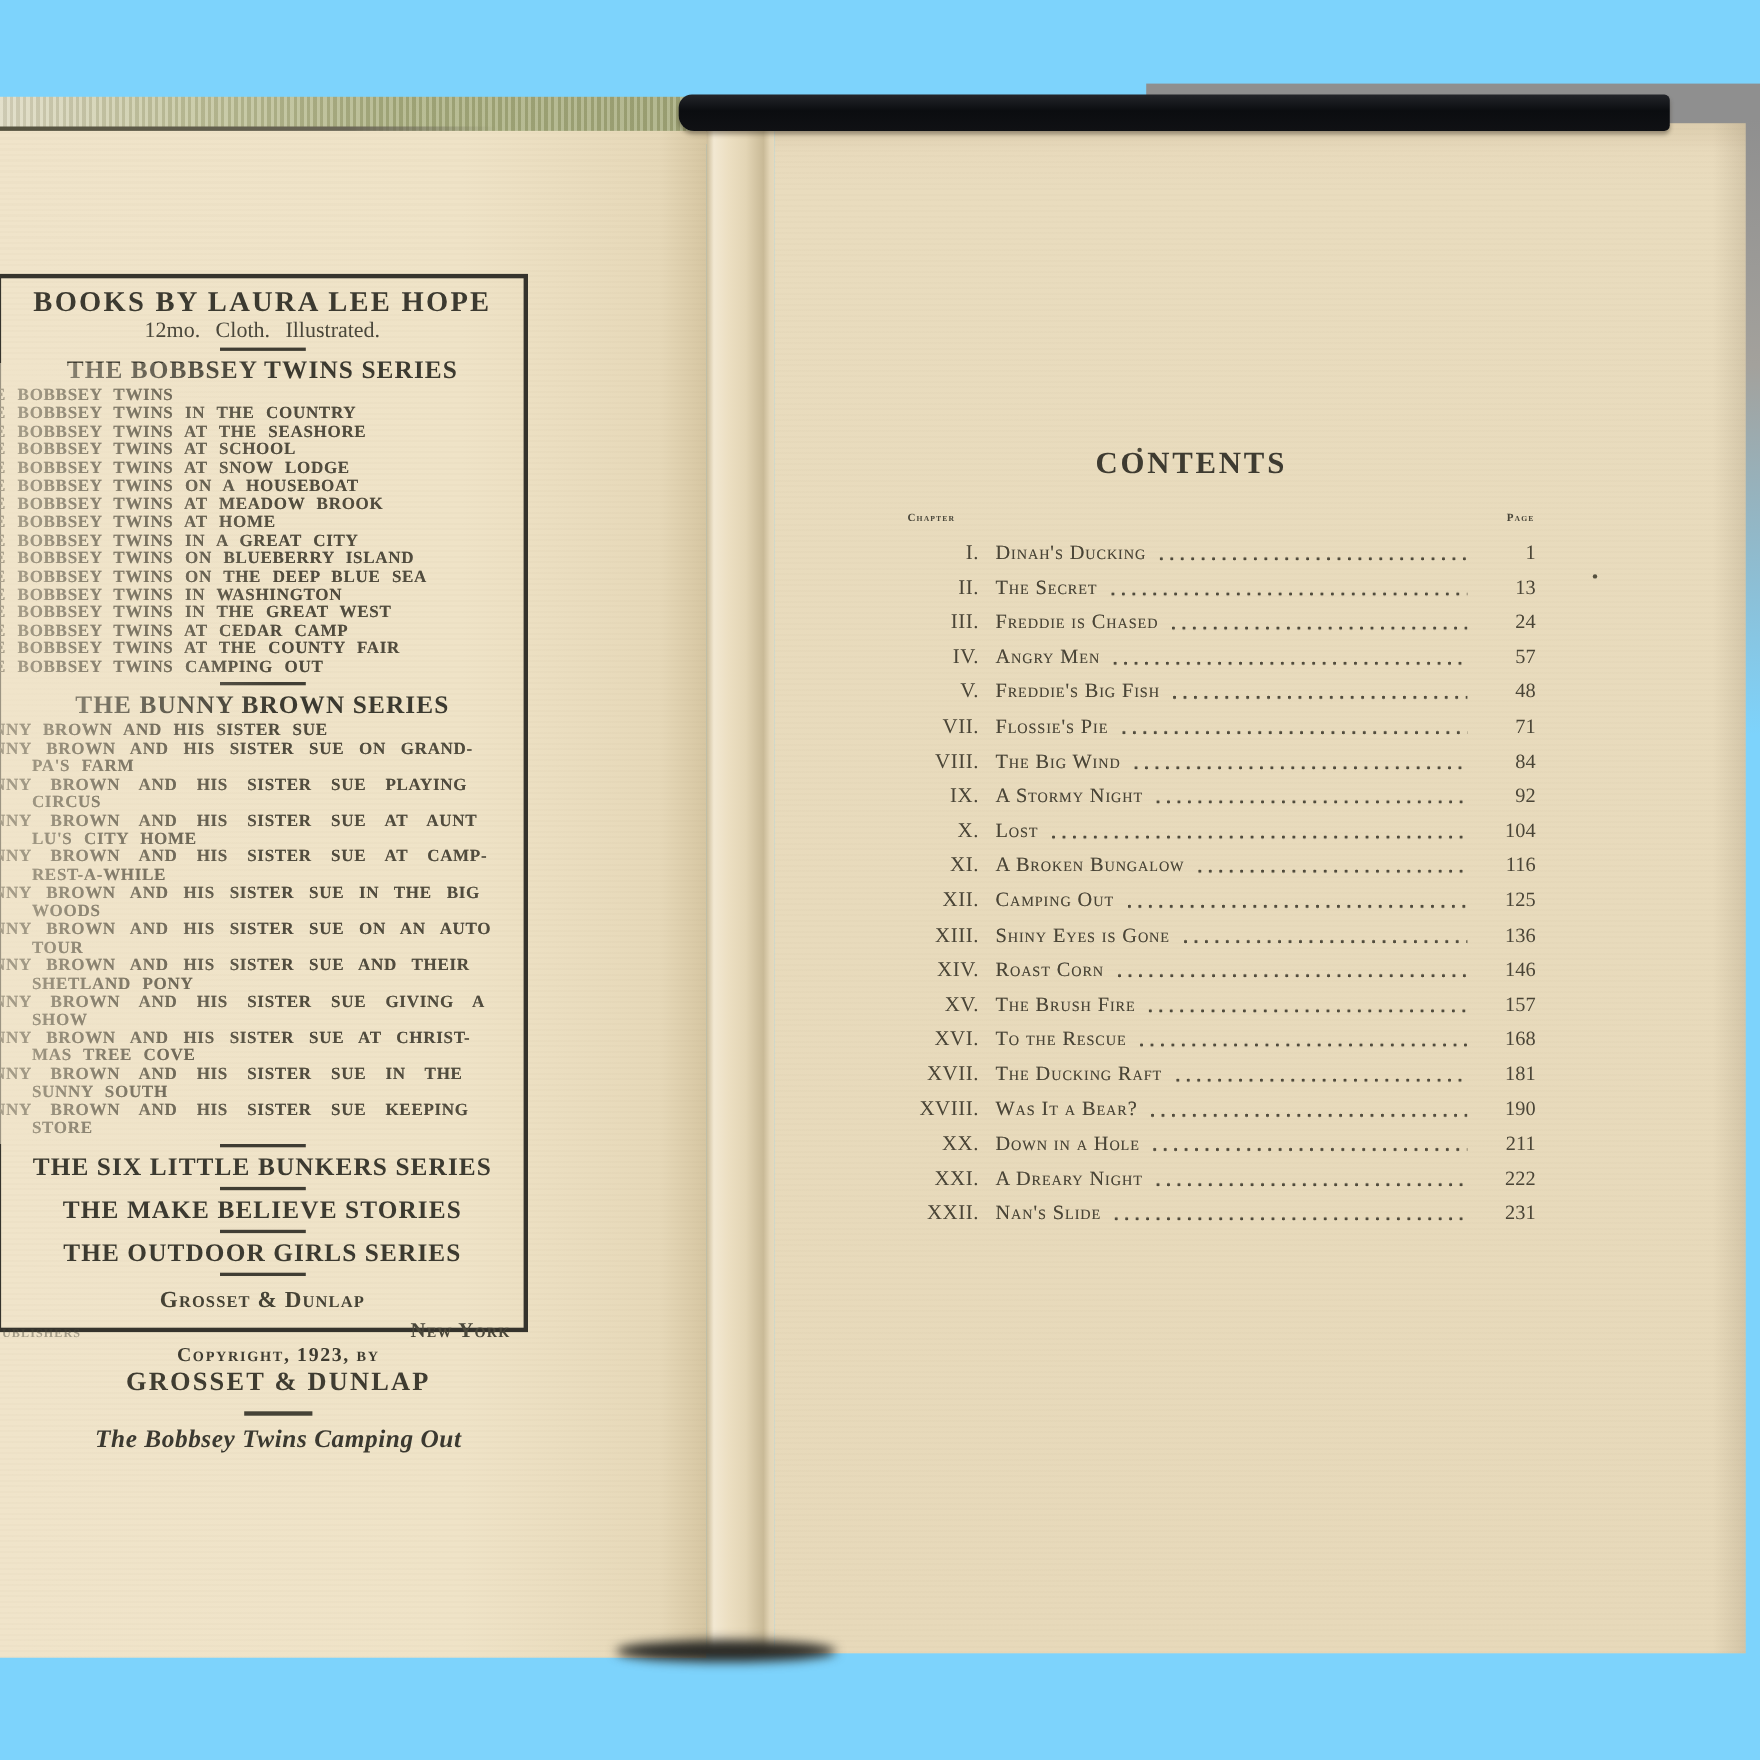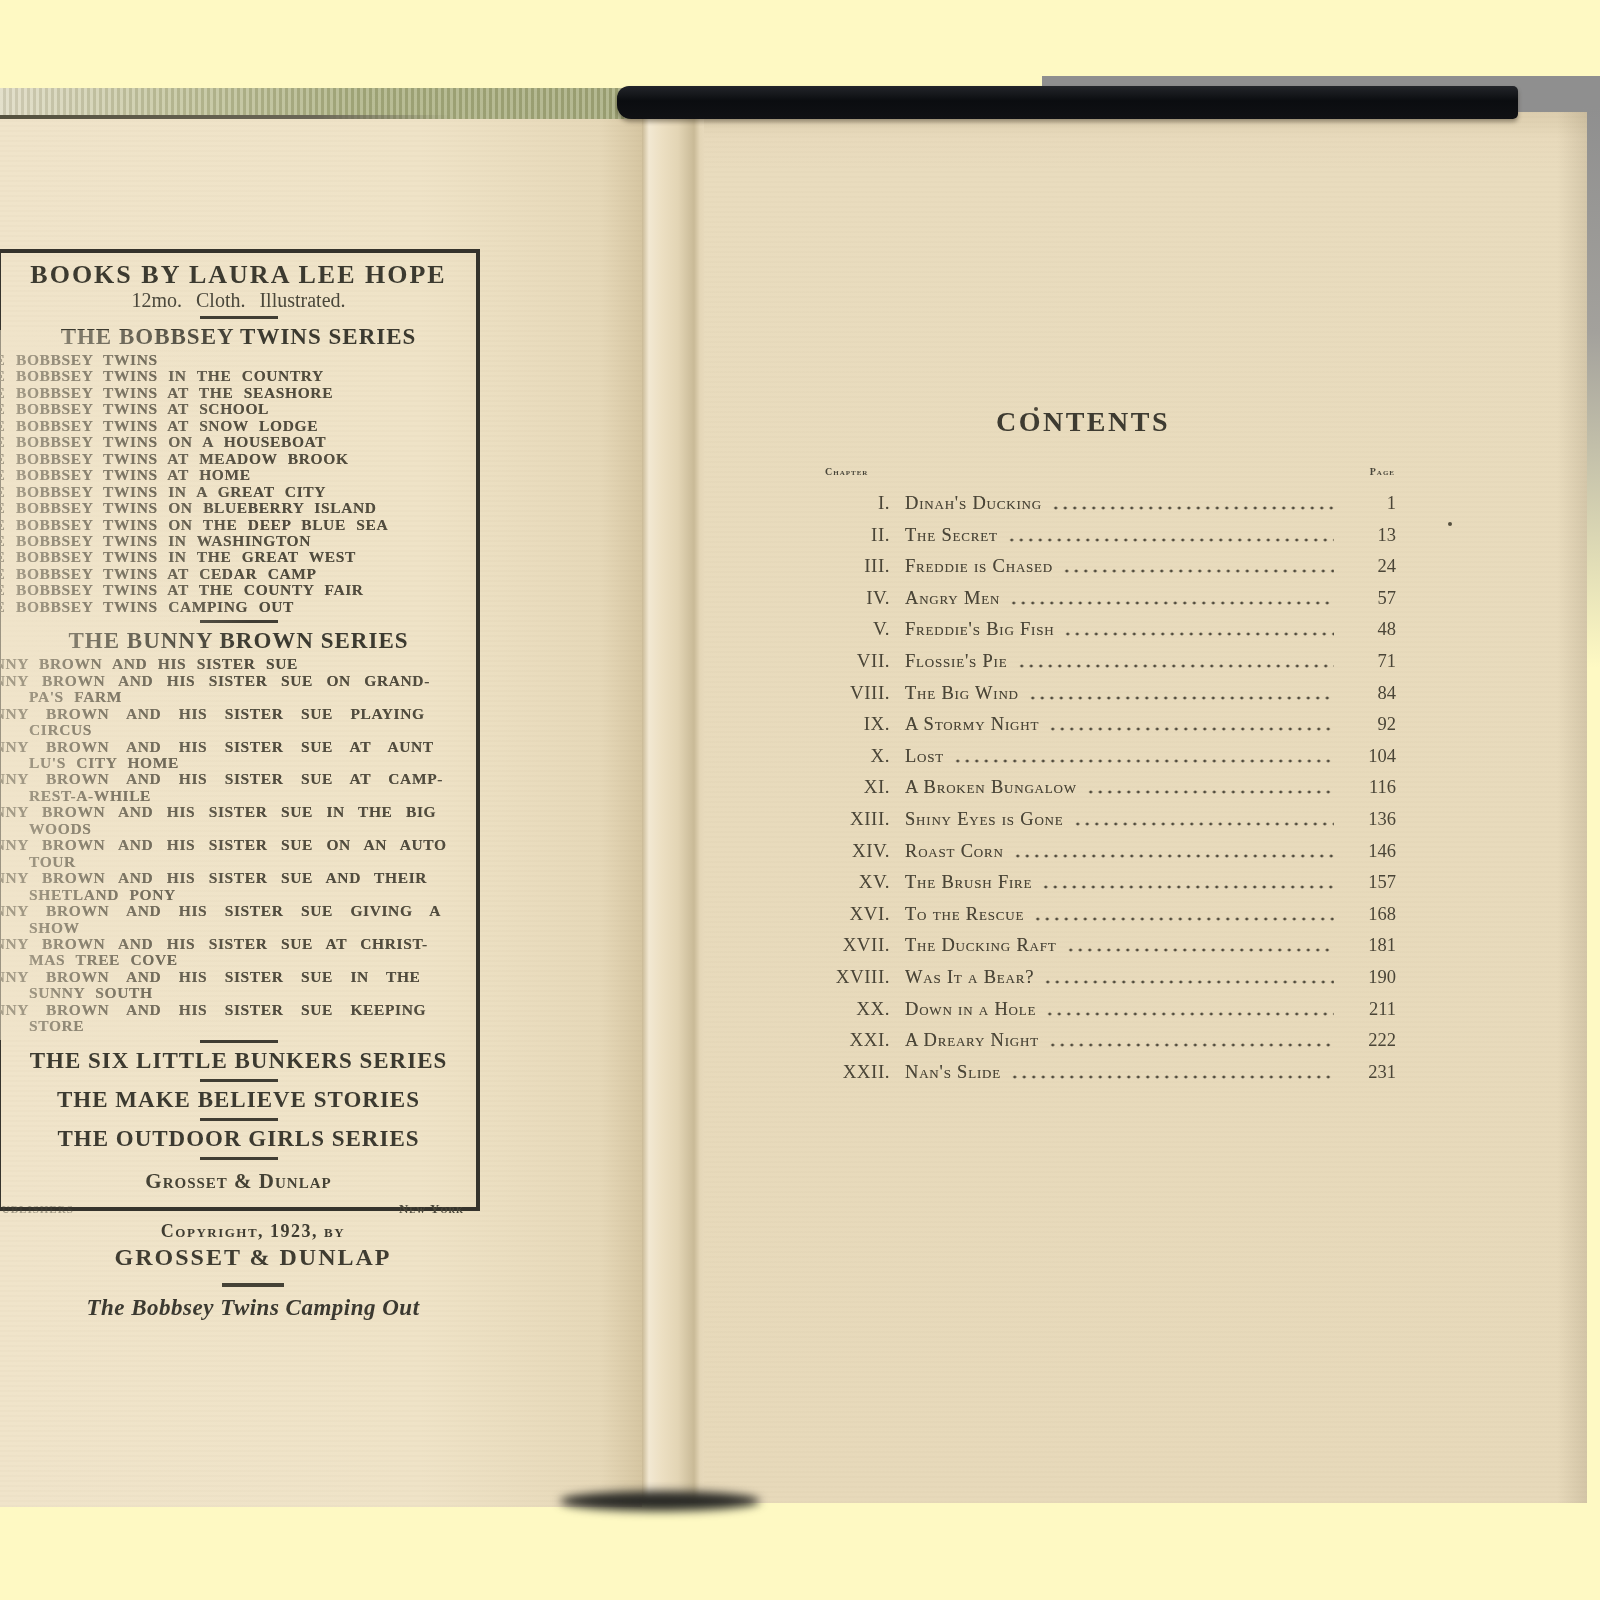--- a/index.html
+++ b/index.html
@@ -1,16 +1,16 @@
 <!DOCTYPE html>
 <html><head>
 <meta charset="utf-8">
 <style>
   html,body{margin:0;padding:0;background:#ffffff;}
-  .stage{position:relative;width:1600px;height:1600px;overflow:hidden;background:#fef9c3;
+  .stage{position:relative;width:1600px;height:1600px;overflow:hidden;background:#7dd3fc;
          font-family:"Liberation Serif","DejaVu Serif",serif;}
 
   
   .grey-corner{position:absolute;left:1042px;top:76px;width:558px;height:42px;background:#8f8f8f;}
   .grey-edge{position:absolute;left:1583px;top:108px;width:17px;height:560px;
              background:linear-gradient(180deg,#8f8f8f 0,#a3a19c 40%,rgba(160,158,152,0) 100%);}
   .cloth{position:absolute;left:0;top:88px;width:657px;height:33px;
          background:linear-gradient(90deg,#ddd9c0 0,#c3c49c 160px,#a9ae7e 360px,#a3a878 640px,#8e9468 657px);}
   .cloth::before{content:"";position:absolute;inset:0;
          background:repeating-linear-gradient(90deg,rgba(255,255,255,.18) 0 3px,rgba(0,0,0,.07) 3px 6px);}
@@ -49,21 +49,21 @@
           color:#514c3e;white-space:nowrap;text-shadow:0 0 .5px rgba(80,75,60,.55);}
   .bkline.cut{margin-left:-34px;}
   .bkline.cont{margin-left:24px;}
   .bkline.sp1{word-spacing:9px;}
   .bkline.sp2{word-spacing:13px;}
   .imprint-name{font-variant:small-caps;font-size:21px;font-weight:700;letter-spacing:1px;
                 text-align:center;color:#454235;margin-top:9px;line-height:25px;}
   .imprint-row{display:flex;justify-content:space-between;align-items:baseline;margin:5px 2px 0 -14px;
                font-variant:small-caps;font-weight:700;color:#4a473a;}
   .imprint-left{font-size:16px;opacity:.45;letter-spacing:1px;}
-  .imprint-right{font-size:13px;letter-spacing:1px;margin-right:6px;}
+  .imprint-right{font-size:19px;letter-spacing:1px;margin-right:6px;}
   .fade-overlay{position:absolute;left:0;top:330px;width:250px;height:710px;
                 background:linear-gradient(90deg,rgba(240,228,202,.55),rgba(240,228,202,0));}
 
   .colophon{position:absolute;left:16px;top:1220px;width:474px;text-align:center;color:#3f3c31;}
   .colo-1{font-variant:small-caps;font-weight:700;font-size:18px;letter-spacing:1.5px;line-height:22px;}
   .colo-2{font-size:24px;font-weight:700;letter-spacing:2px;line-height:28px;margin-top:1px;}
   .colo-rule{width:62px;border-top:4px solid #454236;margin:12px auto 8px auto;height:0;}
   .colo-italic{font-style:italic;font-weight:700;font-size:23px;letter-spacing:.5px;color:#3b3930;width:420px;margin:0 auto;}
 
   
@@ -235,20 +235,26 @@
         <span class="toc-dots"></span>
         <span class="toc-page">104</span>
       </div>
       <div class="toc-row">
         <span class="toc-num">XI.</span>
         <span class="toc-chap">A Broken Bungalow</span>
         <span class="toc-dots"></span>
         <span class="toc-page">116</span>
       </div>
       <div class="toc-row">
+        <span class="toc-num">XII.</span>
+        <span class="toc-chap">Camping Out</span>
+        <span class="toc-dots"></span>
+        <span class="toc-page">125</span>
+      </div>
+      <div class="toc-row">
         <span class="toc-num">XIII.</span>
         <span class="toc-chap">Shiny Eyes is Gone</span>
         <span class="toc-dots"></span>
         <span class="toc-page">136</span>
       </div>
       <div class="toc-row">
         <span class="toc-num">XIV.</span>
         <span class="toc-chap">Roast Corn</span>
         <span class="toc-dots"></span>
         <span class="toc-page">146</span>

